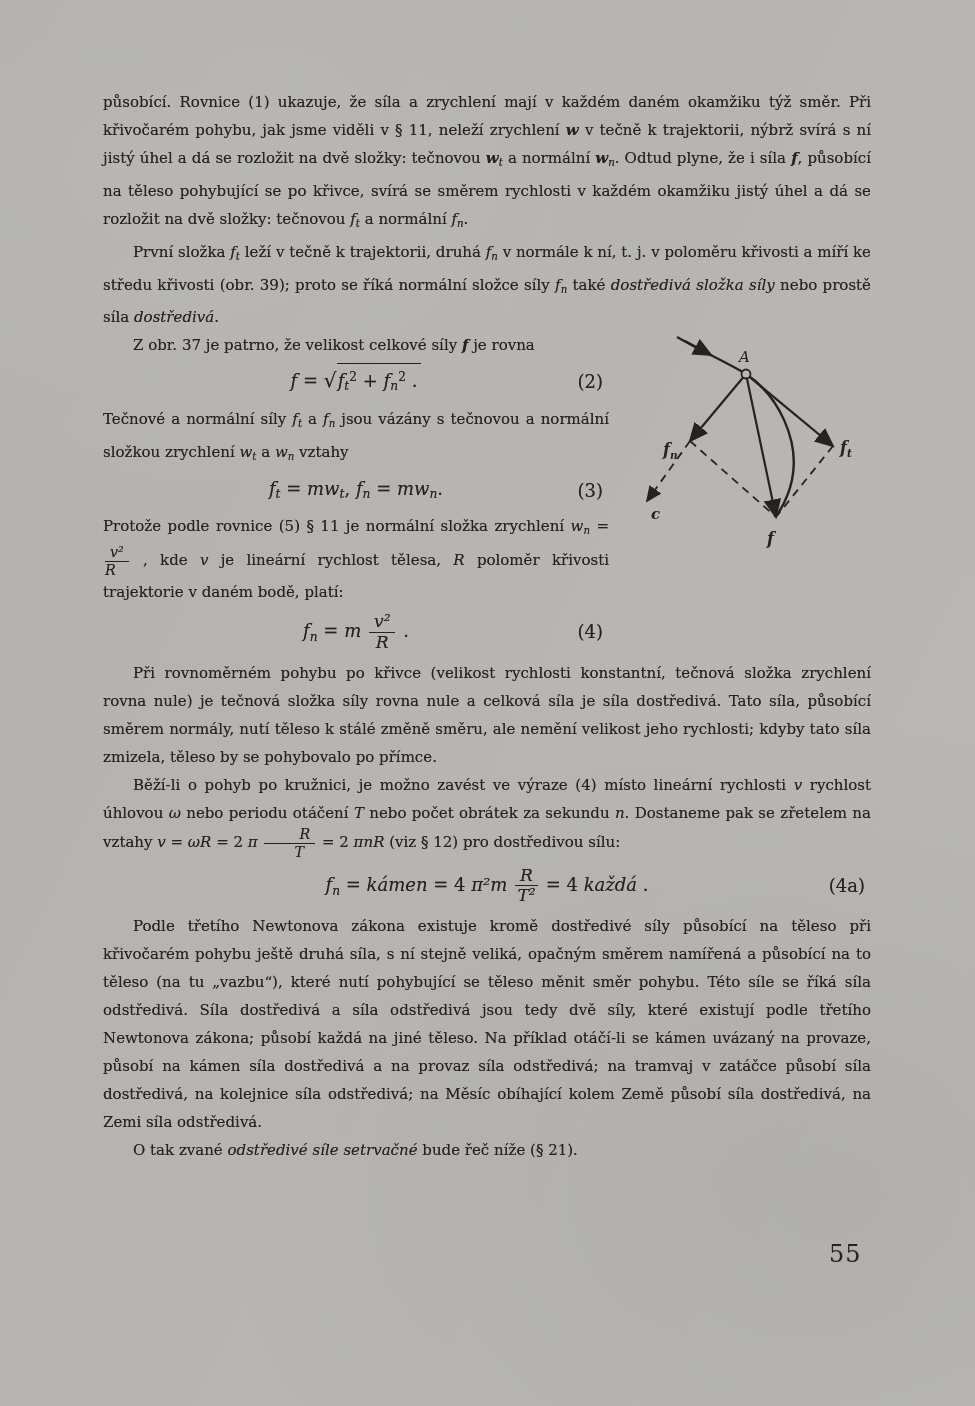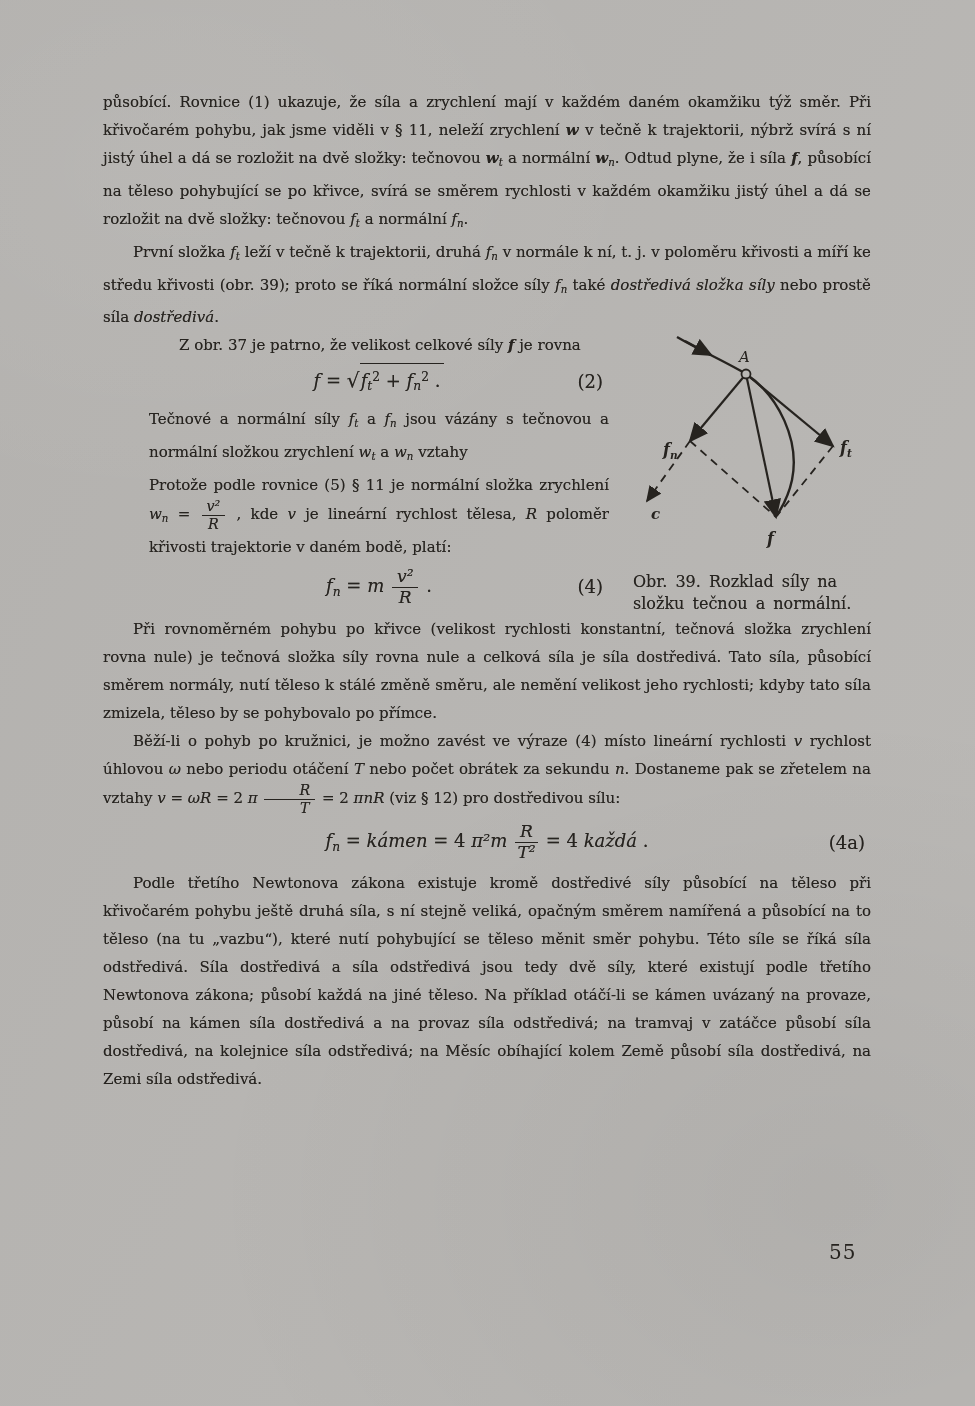--- a/index.html
+++ b/index.html
@@ -10,37 +10,37 @@
       radial-gradient(ellipse 700px 500px at 18% 12%, rgba(255,255,255,0.06), rgba(255,255,255,0) 70%),
       radial-gradient(ellipse 900px 700px at 85% 85%, rgba(0,0,0,0.05), rgba(0,0,0,0) 70%),
       linear-gradient(115deg, rgba(0,0,0,0.03), rgba(255,255,255,0.03));
     font-family:"DejaVu Serif", serif;
     color:#26231f;
   }
   .page{position:absolute;left:103px;top:88px;width:768px;height:1300px;}
   p.para{margin:0;text-align:justify;font-size:15px;line-height:28px;text-shadow:0 0 0.5px rgba(38,35,31,0.55);}
   p.indent{text-indent:30px;}
   .band{display:flex;align-items:flex-start;}
-  .col-text{width:506px;margin-left:46px;}
+  .col-text{width:506px;}
   .col-fig{width:244px;margin-left:18px;}
   .equation{position:relative;text-align:center;font-size:18px;line-height:26px;margin:5px 0;text-shadow:0 0 0.5px rgba(38,35,31,0.55);}
   .equation.tall{margin:7px 0;text-decoration:underline;}
   .eq-body{display:inline-block;vertical-align:middle;}
   .eq-num{position:absolute;right:6px;top:50%;transform:translateY(-50%);}
   .seg-i{font-style:italic;}
   .seg-bi{font-style:italic;font-weight:bold;}
   .seg-sub{font-style:italic;font-size:0.68em;vertical-align:-0.28em;}
   .seg-sup{font-size:0.68em;vertical-align:0.5em;}
   .radsign{font-size:1.12em;}
   .radicand{border-top:1.6px solid currentColor;padding:6px 4px 0 1px;}
-  .frac{display:inline-block;vertical-align:middle;text-align:center;font-style:italic;font-size:0.95em;line-height:1.05;margin:0 2px;}
+  .frac{display:inline-block;vertical-align:middle;font-style:italic;font-size:0.95em;line-height:1.05;margin:0 2px;}
   .fnum{display:block;border-bottom:1.5px solid currentColor;padding:0 5px 1px;}
   .fden{display:block;padding-top:1px;}
   .fig-caption{font-size:16px;line-height:22px;margin-top:8px;padding-left:6px;word-spacing:3px;text-shadow:0 0 0.5px rgba(38,35,31,0.5);}
-  .pageno{position:absolute;left:726px;top:1152px;font-size:20px;letter-spacing:1px;}
+  .pageno{position:absolute;left:726px;top:1152px;font-size:24px;letter-spacing:1px;}
   svg text{fill:#26231f;}
 </style>
 </head>
 <body>
 
 <div class="page">
 
   <p class="para"><span>působící. Rovnice (1) ukazuje, že síla a zrychlení mají v každém daném okamžiku týž směr. Při křivočarém pohybu, jak jsme viděli v § 11, neleží zrychlení </span><span class="seg-bi">w</span><span> v tečně k trajektorii, nýbrž svírá s ní jistý úhel a dá se rozložit na dvě složky: tečnovou </span><span class="seg-bi">w</span><span class="seg-sub">t</span><span> a normální </span><span class="seg-bi">w</span><span class="seg-sub">n</span><span>. Odtud plyne, že i síla </span><span class="seg-bi">f</span><span>, působící na těleso pohybující se po křivce, svírá se směrem rychlosti v každém okamžiku jistý úhel a dá se rozložit na dvě složky: tečnovou </span><span class="seg-i">f</span><span class="seg-sub">t</span><span> a normální </span><span class="seg-i">f</span><span class="seg-sub">n</span><span>.</span></p>
 
   <p class="para indent"><span>První složka </span><span class="seg-i">f</span><span class="seg-sub">t</span><span> leží v tečně k trajektorii, druhá </span><span class="seg-i">f</span><span class="seg-sub">n</span><span> v normále k ní, t. j. v poloměru křivosti a míří ke středu křivosti (obr. 39); proto se říká normální složce síly </span><span class="seg-i">f</span><span class="seg-sub">n</span><span> také </span><span class="seg-i">dostředivá složka síly</span><span> nebo prostě síla </span><span class="seg-i">dostředivá</span><span>.</span></p>
@@ -49,20 +49,24 @@
     <div class="col-text">
       <p class="para indent"><span>Z obr. 37 je patrno, že velikost celkové síly </span><span class="seg-bi">f</span><span> je rovna</span></p>
 
       <div class="equation">
         <span class="eq-body"><span class="seg-i">f</span><span> = </span><span class="radsign">√</span><span class="radicand"><span class="seg-i">f</span><span class="seg-sub">t</span><span class="seg-sup">2</span><span> + </span><span class="seg-i">f</span><span class="seg-sub">n</span><span class="seg-sup">2</span><span> .</span></span></span>
         <span class="eq-num">(2)</span>
       </div>
 
       <p class="para"><span>Tečnové a normální síly </span><span class="seg-i">f</span><span class="seg-sub">t</span><span> a </span><span class="seg-i">f</span><span class="seg-sub">n</span><span> jsou vázány s tečnovou a normální složkou zrychlení </span><span class="seg-i">w</span><span class="seg-sub">t</span><span> a </span><span class="seg-i">w</span><span class="seg-sub">n</span><span> vztahy</span></p>
 
+      <div class="equation">
+        <span class="eq-body"><span class="seg-i">f</span><span class="seg-sub">t</span><span> = </span><span class="seg-i">mw</span><span class="seg-sub">t</span><span>,      </span><span class="seg-i">f</span><span class="seg-sub">n</span><span> = </span><span class="seg-i">mw</span><span class="seg-sub">n</span><span>.</span></span>
+        <span class="eq-num">(3)</span>
+      </div>
 
       <p class="para"><span>Protože podle rovnice (5) § 11 je normální složka zrychlení </span><span class="seg-i">w</span><span class="seg-sub">n</span><span> = </span><span class="frac"><span class="fnum">v²</span><span class="fden">R</span></span><span> , kde </span><span class="seg-i">v</span><span> je lineární rychlost tělesa, </span><span class="seg-i">R</span><span> poloměr křivosti trajektorie v daném bodě, platí:</span></p>
 
       <div class="equation tall">
         <span class="eq-body"><span class="seg-i">f</span><span class="seg-sub">n</span><span> = </span><span class="seg-i">m</span><span> </span><span class="frac"><span class="fnum">v²</span><span class="fden">R</span></span><span> .</span></span>
         <span class="eq-num">(4)</span>
       </div>
     </div>
 
     <div class="col-fig">
@@ -80,33 +84,30 @@
         <line x1="63" y1="110" x2="149" y2="186" stroke="#26231f" stroke-width="1.8" stroke-dasharray="8 6"></line>
         <line x1="206" y1="115" x2="149" y2="186" stroke="#26231f" stroke-width="1.8" stroke-dasharray="8 6"></line>
         <line x1="63" y1="110" x2="20" y2="170" stroke="#26231f" stroke-width="1.8" stroke-dasharray="8 6" marker-end="url(#ah)"></line>
         <circle cx="119" cy="43" r="4.5" fill="#b9b7b4" stroke="#26231f" stroke-width="1.8"></circle>
         <text x="112" y="31" font-size="15" font-style="italic">A</text>
         <text x="36" y="124" font-size="16" font-style="italic" font-weight="bold"><tspan>f</tspan><tspan dy="4" font-size="10.5">n</tspan></text>
         <text x="213" y="122" font-size="16" font-style="italic" font-weight="bold"><tspan>f</tspan><tspan dy="4" font-size="10.5">t</tspan></text>
         <text x="140" y="213" font-size="16" font-style="italic" font-weight="bold">f</text>
         <text x="24" y="188" font-size="15" font-style="italic" font-weight="bold">c</text>
       </svg>
-      <div class="fig-caption">
-        <span>Obr. 39.  Rozklad síly na</span><br>
-        <span>složku tečnou a normální.</span>
-      </div>
     </div>
   </div>
 
   <p class="para indent"><span>Při rovnoměrném pohybu po křivce (velikost rychlosti konstantní, tečnová složka zrychlení rovna nule) je tečnová složka síly rovna nule a celková síla je síla dostředivá. Tato síla, působící směrem normály, nutí těleso k stálé změně směru, ale nemění velikost jeho rychlosti; kdyby tato síla zmizela, těleso by se pohybovalo po přímce.</span></p>
 
   <p class="para indent"><span>Běží-li o pohyb po kružnici, je možno zavést ve výraze (4) místo lineární rychlosti </span><span class="seg-i">v</span><span> rychlost úhlovou </span><span class="seg-i">ω</span><span> nebo periodu otáčení </span><span class="seg-i">T</span><span> nebo počet obrátek za sekundu </span><span class="seg-i">n</span><span>. Dostaneme pak se zřetelem na vztahy </span><span class="seg-i">v</span><span> = </span><span class="seg-i">ωR</span><span> = 2 </span><span class="seg-i">π</span><span> </span><span class="frac"><span class="fnum">R</span><span class="fden">T</span></span><span> = 2 </span><span class="seg-i">πnR</span><span> (viz § 12) pro dostředivou sílu:</span></p>
 
   <div class="equation tall">
     <span class="eq-body"><span class="seg-i">f</span><span class="seg-sub">n</span><span> = </span><span class="seg-i">kámen</span><span> = 4 </span><span class="seg-i">π²m</span><span> </span><span class="frac"><span class="fnum">R</span><span class="fden">T²</span></span><span> = 4 </span><span class="seg-i">každá</span><span> .</span></span>
     <span class="eq-num">(4a)</span>
   </div>
 
   <p class="para indent"><span>Podle třetího Newtonova zákona existuje kromě dostředivé síly působící na těleso při křivočarém pohybu ještě druhá síla, s ní stejně veliká, opačným směrem namířená a působící na to těleso (na tu „vazbu“), které nutí pohybující se těleso měnit směr pohybu. Této síle se říká síla odstředivá. Síla dostředivá a síla odstředivá jsou tedy dvě síly, které existují podle třetího Newtonova zákona; působí každá na jiné těleso. Na příklad otáčí-li se kámen uvázaný na provaze, působí na kámen síla dostředivá a na provaz síla odstředivá; na tramvaj v zatáčce působí síla dostředivá, na kolejnice síla odstředivá; na Měsíc obíhající kolem Země působí síla dostředivá, na Zemi síla odstředivá.</span></p>
 
+  <p class="para indent"><span>O tak zvané </span><span class="seg-i">odstředivé síle setrvačné</span><span> bude řeč níže (§ 21).</span></p>
 
   <div class="pageno">55</div>
 </div>
 
 </body></html>

